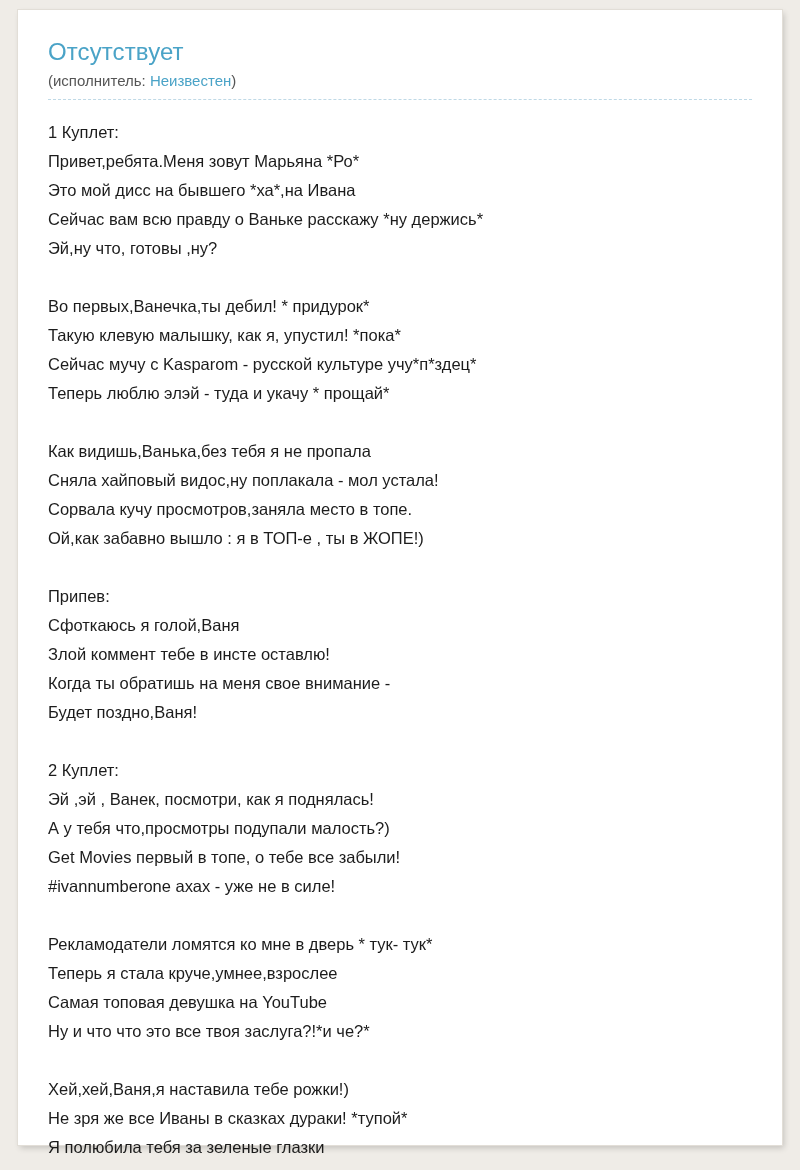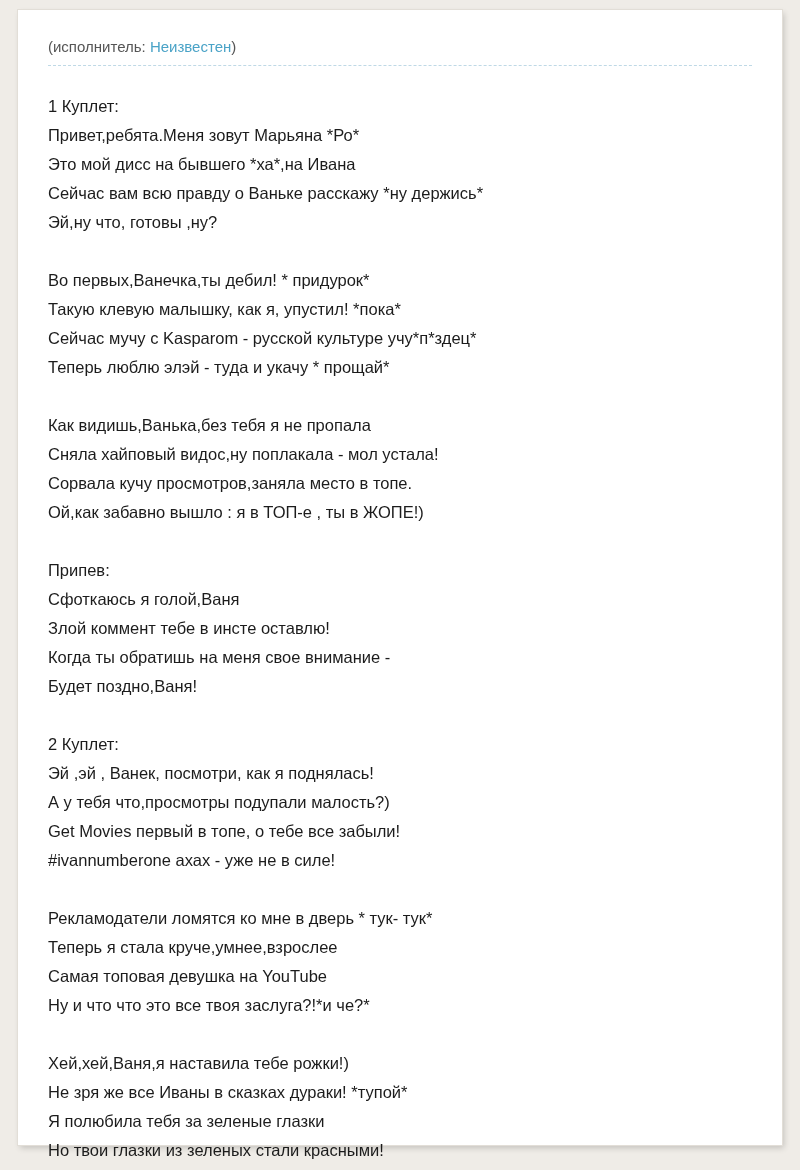--- a/index.html
+++ b/index.html
@@ -33,21 +33,21 @@
     line-height: 28px;
     font-weight: normal;
     margin: 0 0 6px 0;
     letter-spacing: 0.1px;
   }
   .artist-line {
     font-size: 15px;
     color: #555555;
     padding-bottom: 10px;
     border-bottom: 1px dashed #bfd9e6;
-    margin-bottom: 26px;
+    margin-bottom: 18px;
   }
   .artist-line .lbl {
     color: #555555;
   }
   .artist-link {
     color: #4aa3c7;
     text-decoration: none;
   }
   .lyrics {
     font-size: 16.5px;
@@ -56,20 +56,21 @@
     white-space: pre-wrap;
     word-wrap: break-word;
     font-family: "Liberation Sans", sans-serif;
   }
 </style>
 </head>
 <body>
 
 <div class="page">
   <div class="inner">
+    <h1 class="song-title">Отсутствует</h1>
     <div class="artist-line">
       <span class="lbl">(исполнитель:</span>
       <a class="artist-link" href="#">Неизвестен</a><span class="lbl">)</span>
     </div>
     <div class="lyrics">1 Куплет:
 Привет,ребята.Меня зовут Марьяна *Ро*
 Это мой дисс на бывшего *ха*,на Ивана
 Сейчас вам всю правду о Ваньке расскажу *ну держись*
 Эй,ну что, готовы ,ну?
 

